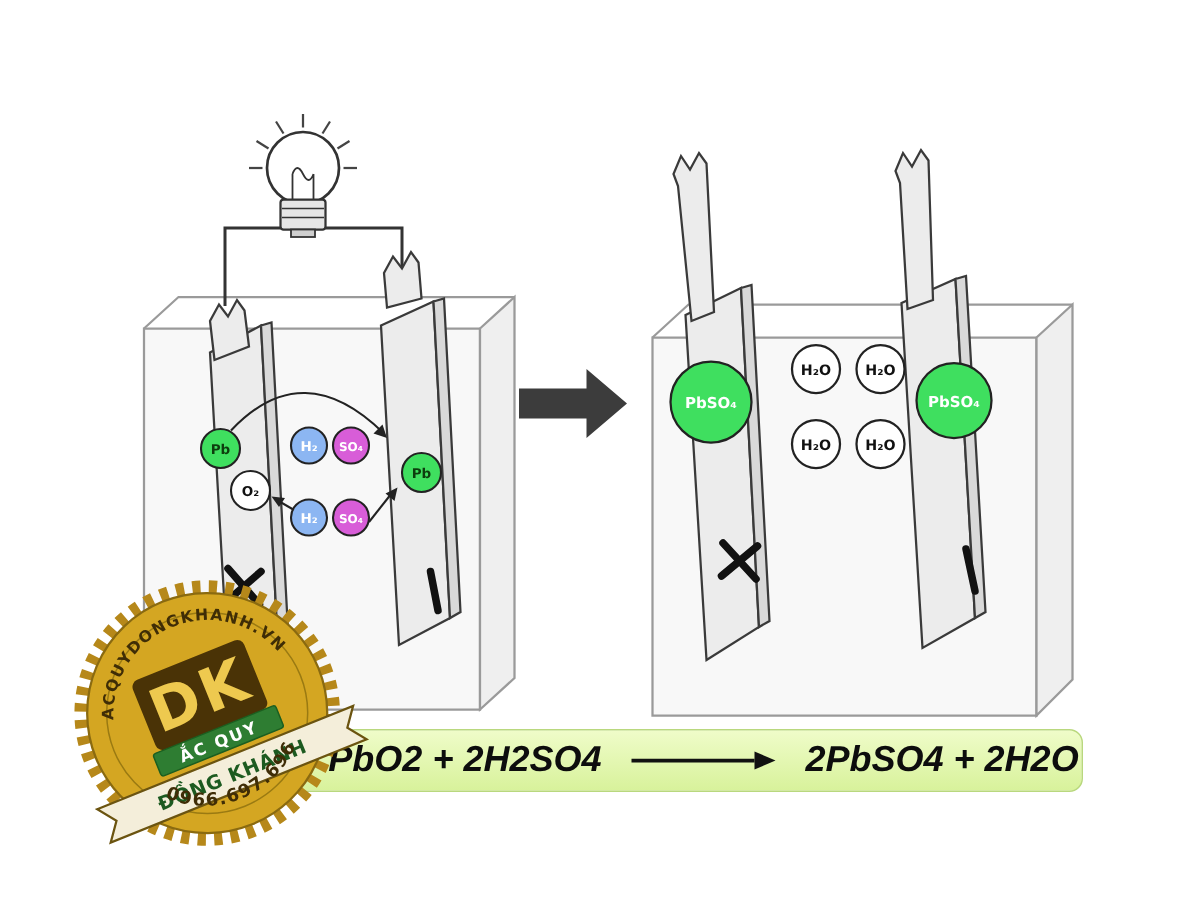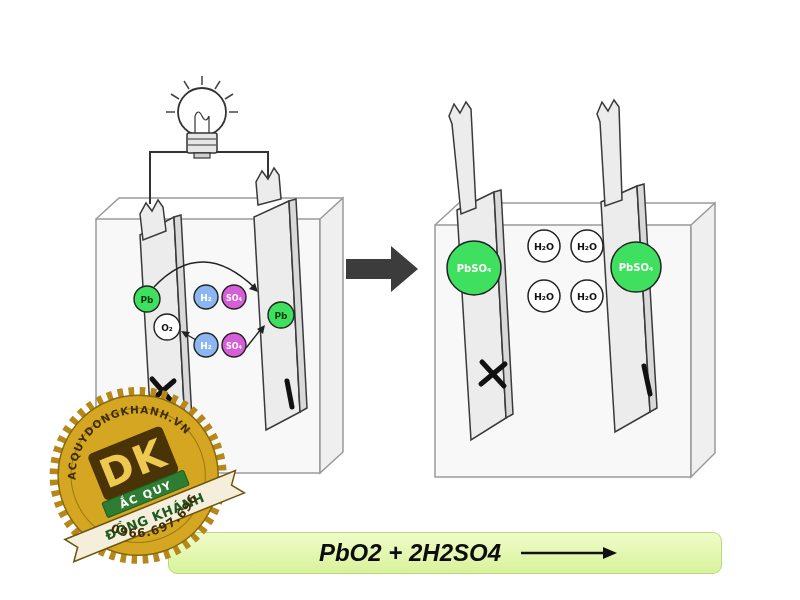--- a/index.html
+++ b/index.html
@@ -6,21 +6,21 @@
   #canvas{position:relative;width:800px;height:600px;background:#ffffff;overflow:hidden;
           font-family:"Liberation Sans",sans-serif;}
   #scene{position:absolute;left:0;top:0;}
   #scene text{font-family:"DejaVu Sans","Liberation Sans",sans-serif;}
   .equation-bar{
     position:absolute;left:168px;top:486px;width:554px;height:42px;
     background:linear-gradient(180deg,#effcc9 0%,#d8f29b 100%);
     border:1px solid #b9d87e;border-radius:9px;
     display:flex;align-items:center;justify-content:center;gap:18px;
     padding-left:48px;box-sizing:border-box;
-    font-style:italic;font-weight:600;font-size:24px;color:#0d0d0d;margin-top:46px;
+    font-style:italic;font-weight:600;font-size:24px;color:#0d0d0d;
   }
   .eq-arrow{flex:0 0 auto;}
   .stamp{position:absolute;left:40px;top:380px;width:200px;height:200px;
          transform:rotate(-22deg);}
   .stamp svg text{font-family:"DejaVu Sans","Liberation Sans",sans-serif;}
 </style>
 </head>
 <body>
 
 <div id="canvas">
@@ -164,20 +164,21 @@
       </g>
     </g>
   </svg>
 
   <div class="equation-bar">
     <span>PbO2 + 2H2SO4</span>
     <svg class="eq-arrow" width="100" height="16" viewBox="0 0 100 16">
       <line x1="2" y1="8" x2="84" y2="8" stroke="#111" stroke-width="2.5"></line>
       <polygon points="84,2 98,8 84,14" fill="#111"></polygon>
     </svg>
+    <span>2PbSO4 + 2H2O</span>
   </div>
 
   <div class="stamp">
     <svg width="200" height="200" viewBox="0 0 200 200">
       <defs>
         <path id="arcTop" d="M 41,74 A 63,63 0 0 1 159,74"></path>
         <path id="arcBot" d="M 42,122 A 66,66 0 0 0 158,122"></path>
       </defs>
       <circle cx="100" cy="95" r="84" fill="none" stroke="#b6881a" stroke-width="9" stroke-dasharray="5.5,5.5"></circle>
       <circle cx="100" cy="95" r="80" fill="#d4a622" stroke="#8a6a10" stroke-width="1.5"></circle>

